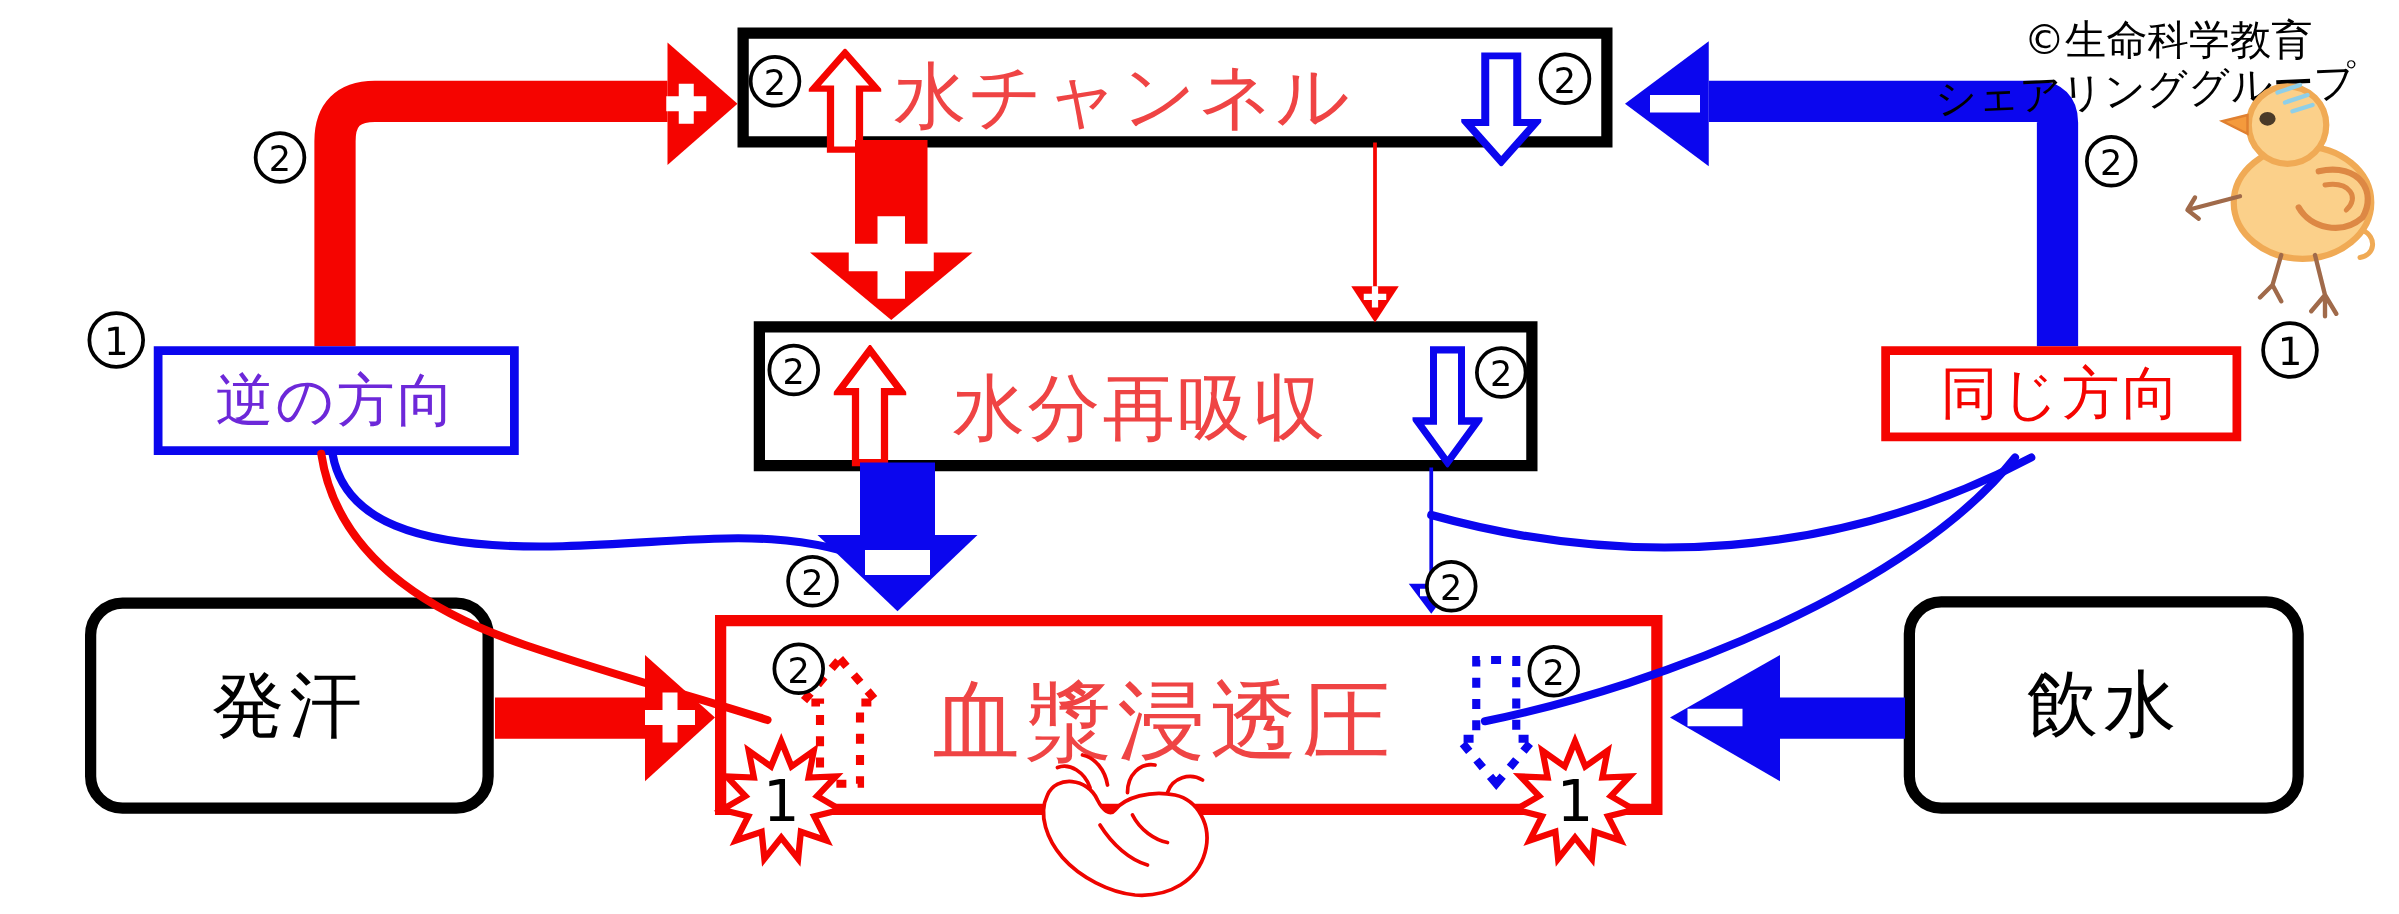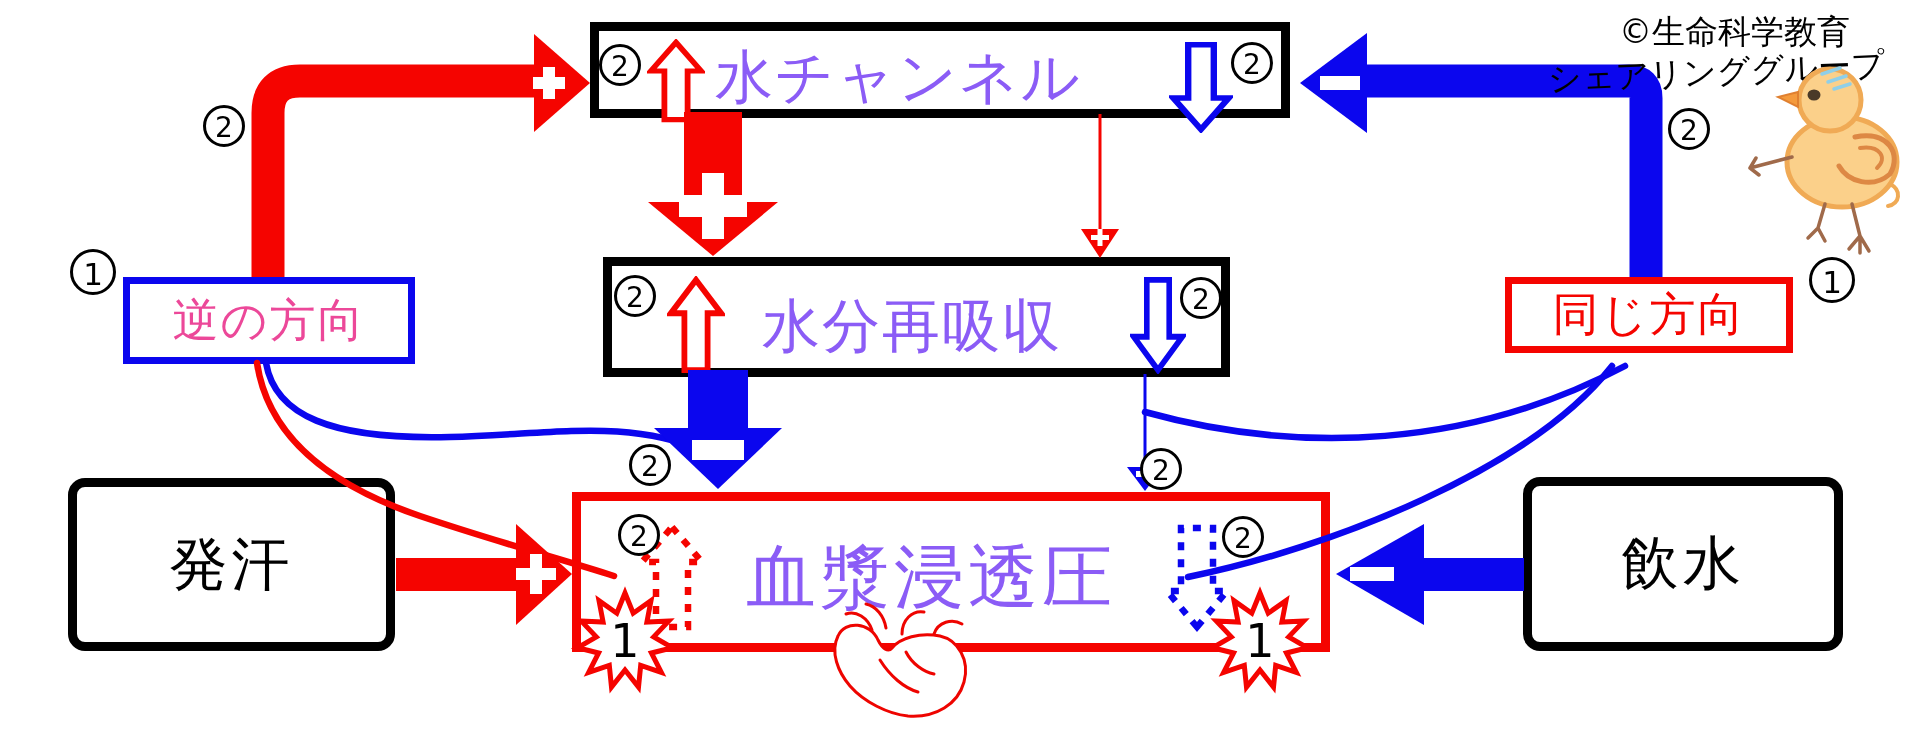--- a/index.html
+++ b/index.html
@@ -1,22 +1,22 @@
 <!DOCTYPE html>
 <html><head>
 <meta charset="utf-8">
 <style>
   html,body{margin:0;padding:0;background:#fff;}
   #stage{position:relative;width:1919px;height:731px;background:#fff;overflow:hidden;
          font-family:"DejaVu Sans","Liberation Sans",sans-serif;}
   .abs{position:absolute;}
   svg.layer{position:absolute;left:0;top:0;width:1919px;height:731px;}
   .nodebox{position:absolute;background:#fff;border:9px solid #000;box-sizing:border-box;}
-  .nodebox .txt{position:absolute;white-space:nowrap;color:#8b5cf6;}
-  .roundbox{position:absolute;background:#fff;border:9px solid #000;border-radius:17px;
+  .nodebox .txt{position:absolute;white-space:nowrap;color:#ef4444;}
+  .roundbox{position:absolute;background:#fff;border:9px solid #000;border-radius:30px;
             box-sizing:border-box;display:flex;align-items:center;justify-content:center;}
   .roundbox .txt{font-size:58px;color:#000;letter-spacing:4px;}
   .dirlabel{position:absolute;background:#fff;box-sizing:border-box;
             display:flex;align-items:center;justify-content:center;}
   .dirlabel .txt{font-size:46px;letter-spacing:2px;white-space:nowrap;}
   .circ{position:absolute;width:42px;height:42px;border:3px solid #000;border-radius:50%;
         background:#fff;color:#000;font-size:28px;line-height:40px;text-align:center;
         box-sizing:border-box;z-index:30;}
   .circ.big{width:46px;height:46px;font-size:31px;line-height:44px;}
   .cptext{position:absolute;color:#000;font-size:33px;white-space:nowrap;z-index:5;}
@@ -74,21 +74,21 @@
 
   <div class="roundbox z10" style="left:68px;top:478px;width:327px;height:173px;">
     <span class="txt">発汗</span>
   </div>
 
   <div class="roundbox z10" style="left:1523px;top:477px;width:320px;height:174px;text-align:center;">
     <span class="txt">飲水</span>
   </div>
 
   <div class="dirlabel z12" style="left:123px;top:277px;width:292px;height:87px;border:7px solid #0b06ee;">
-    <span class="txt" style="color:#ec4899;">逆の方向</span>
+    <span class="txt" style="color:#6d28d9;">逆の方向</span>
   </div>
   <div class="dirlabel z12" style="left:1505px;top:277px;width:288px;height:76px;border:7px solid #f50400;">
     <span class="txt" style="color:#f50400;">同じ方向</span>
   </div>
 
   <div class="cptext" style="left:1600px;top:10px;width:250px;text-align:right;">©生命科学教育</div>
   <div class="cptext" style="left:1548px;top:50px;transform:rotate(-2.5deg);">シェアリンググループ</div>
 
   <svg class="abs" style="left:1740px;top:62px;z-index:6;" width="175" height="195" viewBox="0 0 175 195">
     <ellipse cx="102" cy="100" rx="55" ry="45" fill="#fbd08a" stroke="#f0aa55" stroke-width="5"></ellipse>

